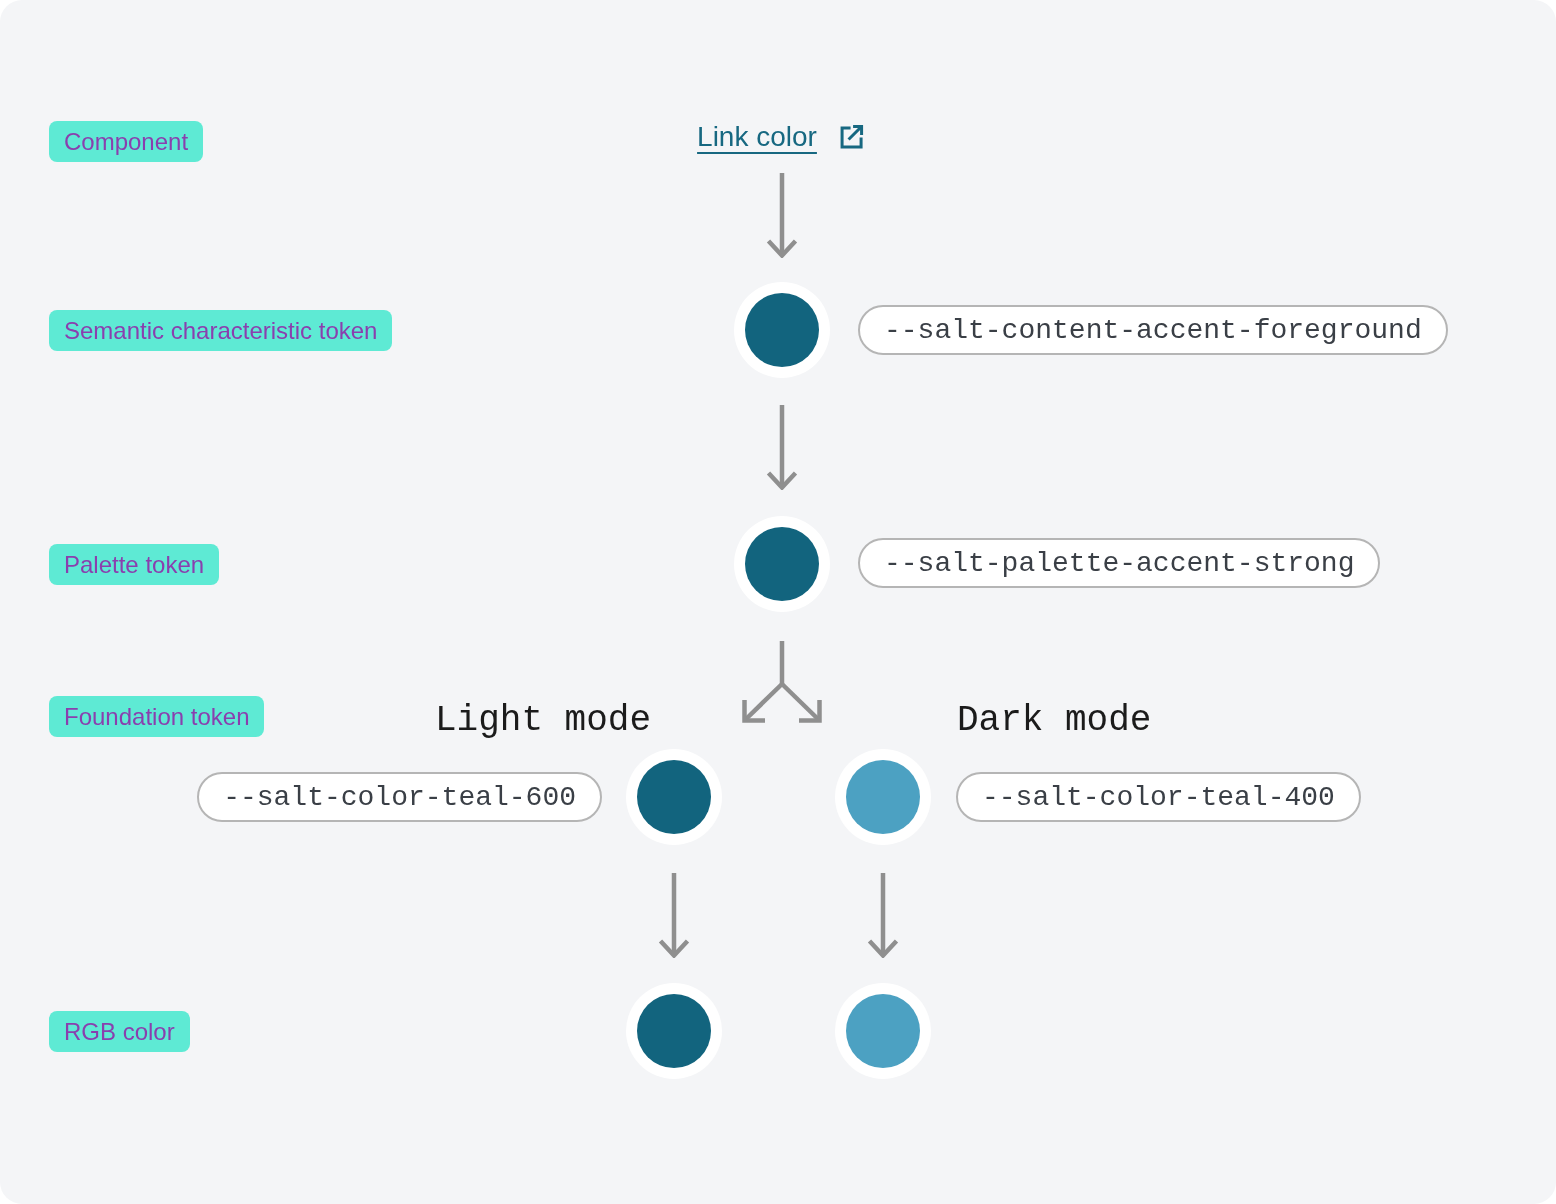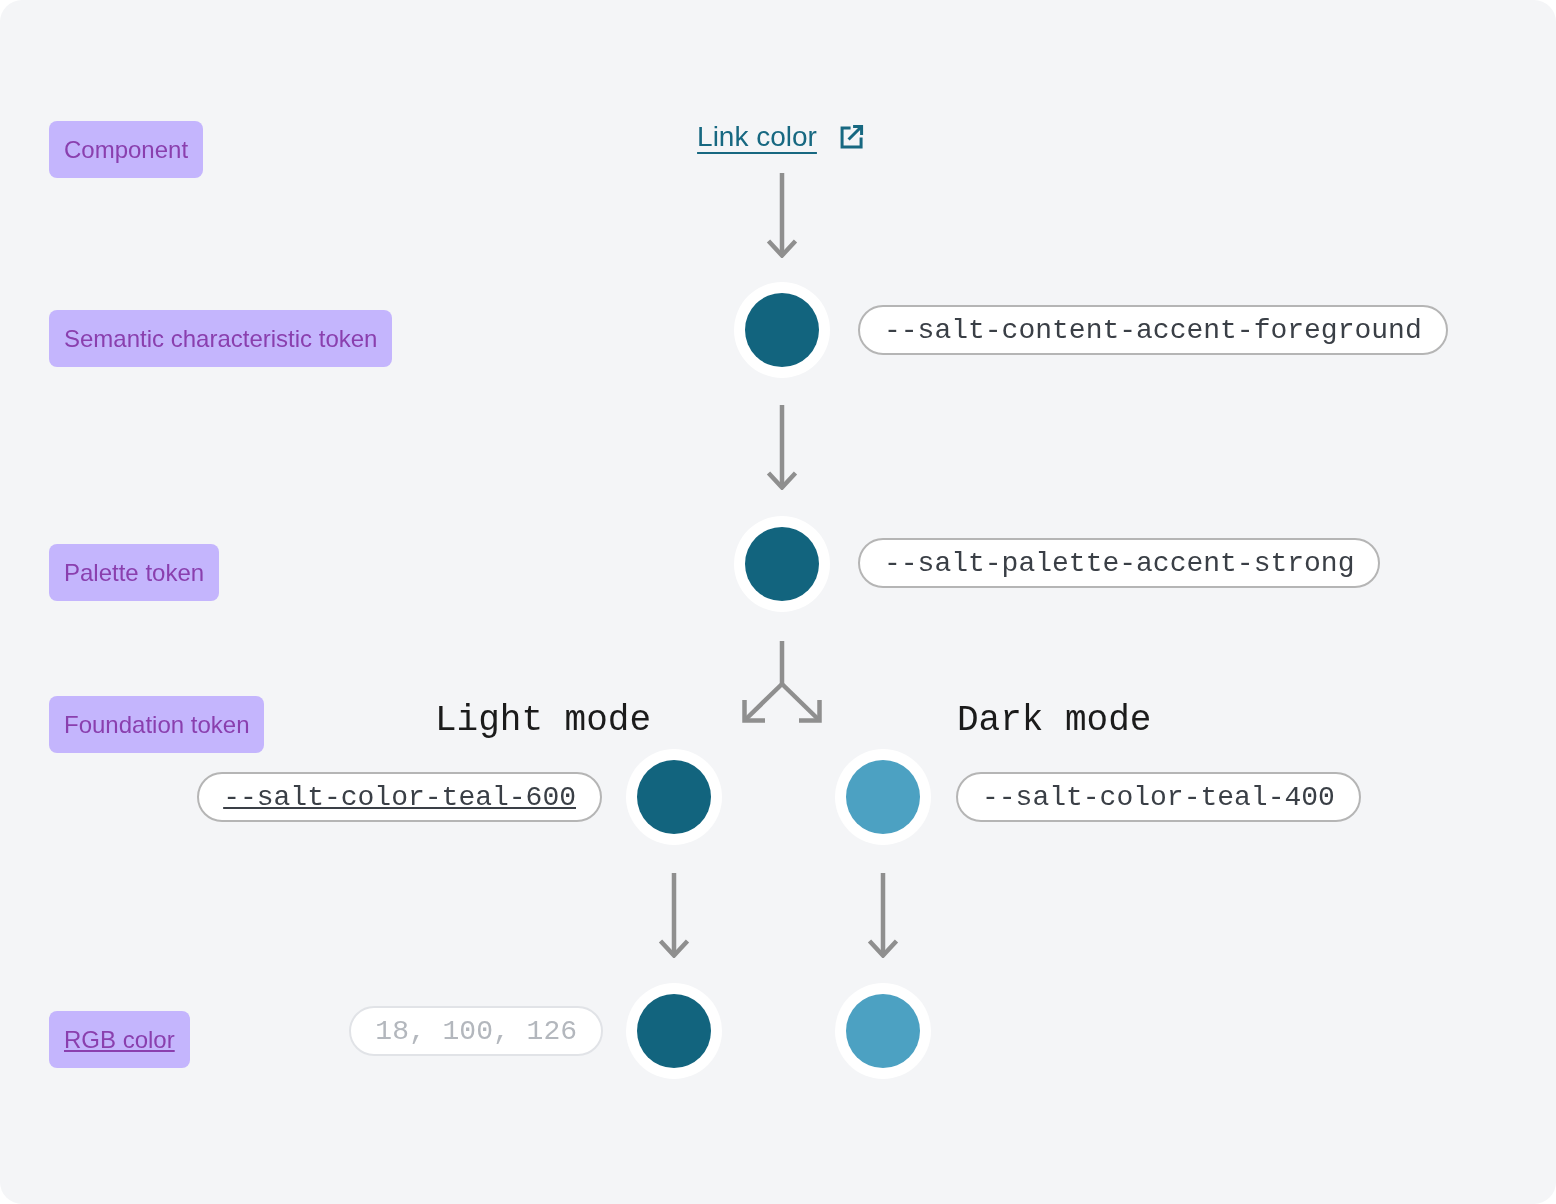--- a/index.html
+++ b/index.html
@@ -12,30 +12,30 @@
   }
   .canvas{
     position:absolute;inset:0;
     width:1556px;height:1204px;
     background:#f4f5f7;
     border-radius:22px;
   }
   
   .row-label{
     position:absolute;left:49px;
-    background:#c4b5fd;color:#8a3fae;
+    background:#5eead4;color:#8a3fae;
     font-size:24px;line-height:29px;
-    padding:14px 15px;border-radius:8px;
+    padding:6px 15px;border-radius:8px;
     white-space:nowrap;
   }
   .rl-component{top:121px;}
   .rl-semantic{top:310px;}
   .rl-palette{top:544px;}
   .rl-foundation{top:696px;}
-  .rl-rgb{top:1011px;text-decoration:underline;}
+  .rl-rgb{top:1011px;}
 
   
   .link-row{
     position:absolute;left:782px;top:118px;
     transform:translateX(-50%);
     display:flex;align-items:center;gap:17px;
     color:#176881;cursor:pointer;text-decoration:none;
   }
   .link-text{
     font-size:28px;line-height:38px;
@@ -74,21 +74,21 @@
     display:flex;align-items:center;
     padding:12px 24px;white-space:nowrap;
     background:#ffffff;
     border:2px solid #b5b5b5;border-radius:26px;
     color:#3a3f46;
     font-family:"Liberation Mono", monospace;
     font-size:28px;
   }
   .p-semantic{left:858px;top:305px;}
   .p-palette{left:858px;top:538px;}
-  .p-teal600{right:954px;top:772px;text-decoration:underline;}
+  .p-teal600{right:954px;top:772px;}
   .p-teal400{left:956px;top:772px;}
   .pill.rgb{border-color:#e1e3e7;color:#b3b7bd;}
   .p-rgb-light{right:953px;top:1006px;}
   .p-rgb-dark{left:956px;top:1006px;}
 
   
   .mode-label{
     position:absolute;
     font-family:"Liberation Mono", monospace;
     font-size:36px;line-height:34px;color:#1b1b1b;
@@ -183,21 +183,20 @@
   </div>
   <div class="arrow a-dark">
     <svg width="36" height="86" viewBox="0 0 36 86">
       <g fill="none" stroke="#8f8f8f" stroke-width="4.5">
         <path d="M18 1 V83"></path>
         <path d="M4.5 69 L18 83.5 L31.5 69"></path>
       </g>
     </svg>
   </div>
 
-  <div class="pill rgb p-rgb-light">18, 100, 126</div>
   <div class="node n-rgb-light">
     <div class="swatch" style="background: rgb(18, 100, 126);"></div>
   </div>
   <div class="node n-rgb-dark">
     <div class="swatch" style="background: rgb(76, 161, 194);"></div>
   </div>
 
 </div>
 
 </body></html>

